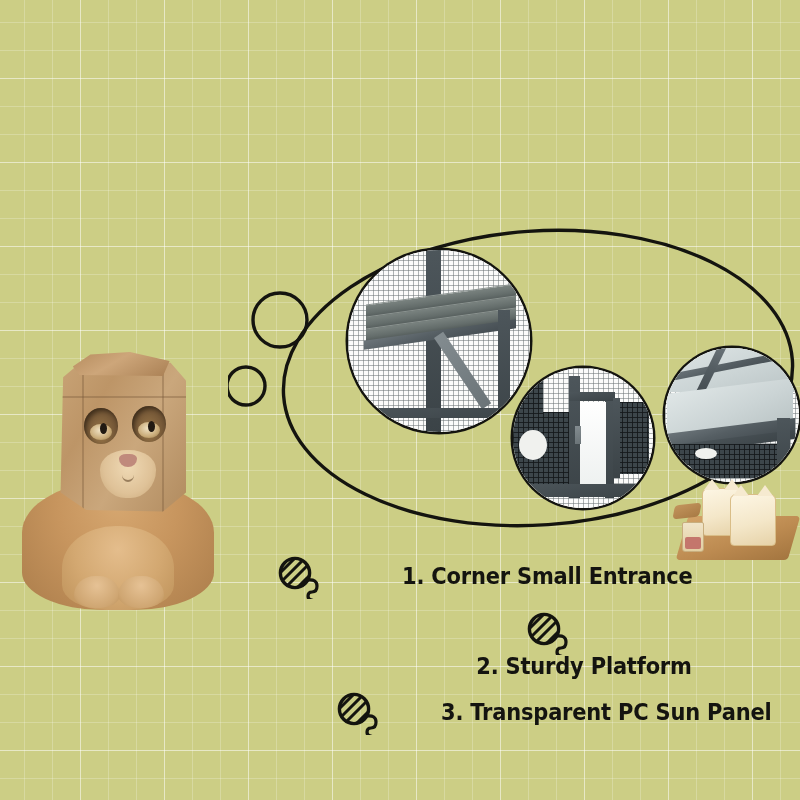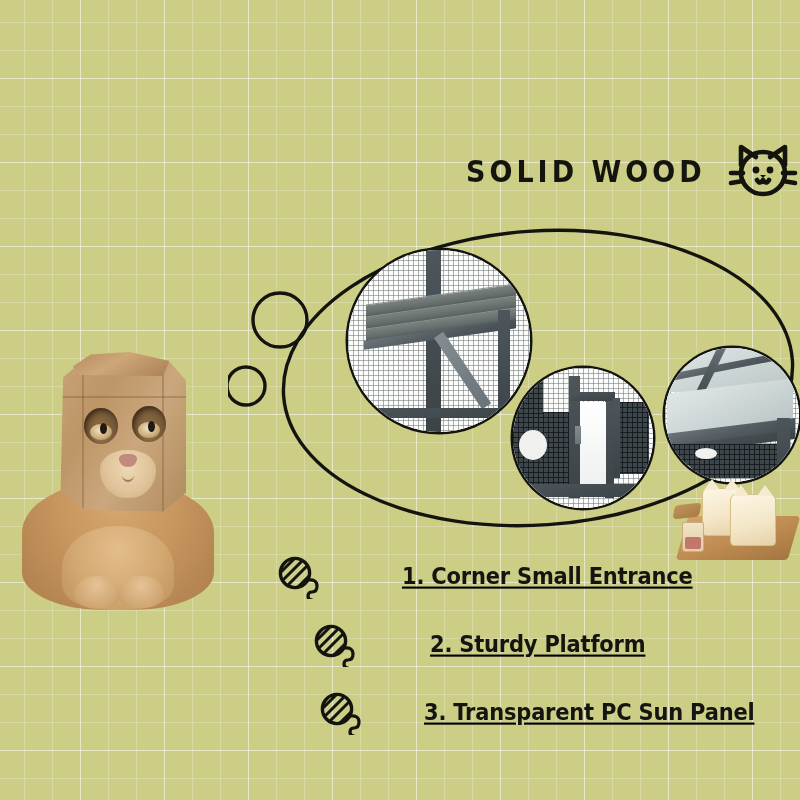--- a/index.html
+++ b/index.html
@@ -301,30 +301,29 @@
     background: #c4766c;
     border-radius: 2px;
   }
 
   
   .features {
     position: absolute;
     left: 276px;
     top: 543px;
     width: 512px;
-    text-decoration: underline;
   }
   .feature-row {
     display: flex;
     align-items: center;
     height: 68px;
   }
   .feature-row.r1 { padding-left: 0px; }
-  .feature-row.r2 { padding-left: 36px; }
-  .feature-row.r3 { padding-left: 42px; }
+  .feature-row.r2 { padding-left: 36px; flex-direction: column; }
+  .feature-row.r3 { padding-left: 59px; }
 
   .yarn-wrap { line-height: 0; flex: 0 0 auto; }
 
   .feature-text {
     font-family: "DejaVu Sans", sans-serif;
     font-weight: bold;
     font-size: 21px;
     color: #141410;
     white-space: nowrap;
     letter-spacing: -0.2px;
@@ -335,40 +334,20 @@
   .feature-row.r3 .feature-text { margin-left: 56px; }
 </style>
 </head>
 <body>
 
 <div id="poster">
 
   <div class="grid-layer"></div>
 
 
-  <div class="badge-row">
-    <div class="badge-text">SOLID WOOD</div>
-    <div class="cat-icon-wrap">
-      <svg width="70" height="62" viewBox="0 0 70 62">
-        <g fill="none" stroke="#14140f" stroke-width="4.6" stroke-linejoin="round" stroke-linecap="round">
-          <path d="M13 25 L13 7 L28 17"></path>
-          <path d="M57 25 L57 7 L42 17"></path>
-          <ellipse cx="35" cy="33" rx="22" ry="21"></ellipse>
-          <path d="M3 33 L15 33"></path>
-          <path d="M3 43 L15 41"></path>
-          <path d="M55 33 L67 33"></path>
-          <path d="M55 41 L67 43"></path>
-          <path d="M29 40 q3 5 6 0 q3 5 6 0"></path>
-        </g>
-        <circle cx="28" cy="30" r="3.4" fill="#14140f"></circle>
-        <circle cx="42" cy="30" r="3.4" fill="#14140f"></circle>
-        <path d="M32 35 l3 3 l3 -3 z" fill="#14140f"></path>
-      </svg>
-    </div>
-  </div>
 
   <svg class="bubble-svg" width="572" height="324" viewBox="0 0 572 324">
     <ellipse cx="310" cy="162" rx="255" ry="147" fill="none" stroke="#14140f" stroke-width="3.4" transform="rotate(-4 310 162)"></ellipse>
     <circle cx="52" cy="104" r="27" fill="none" stroke="#14140f" stroke-width="3.4"></circle>
     <circle cx="18" cy="170" r="19" fill="none" stroke="#14140f" stroke-width="3.4"></circle>
   </svg>
 
   <div class="photo-circle" id="photo-platform">
     <div class="ph">
       <div class="mesh"></div>

